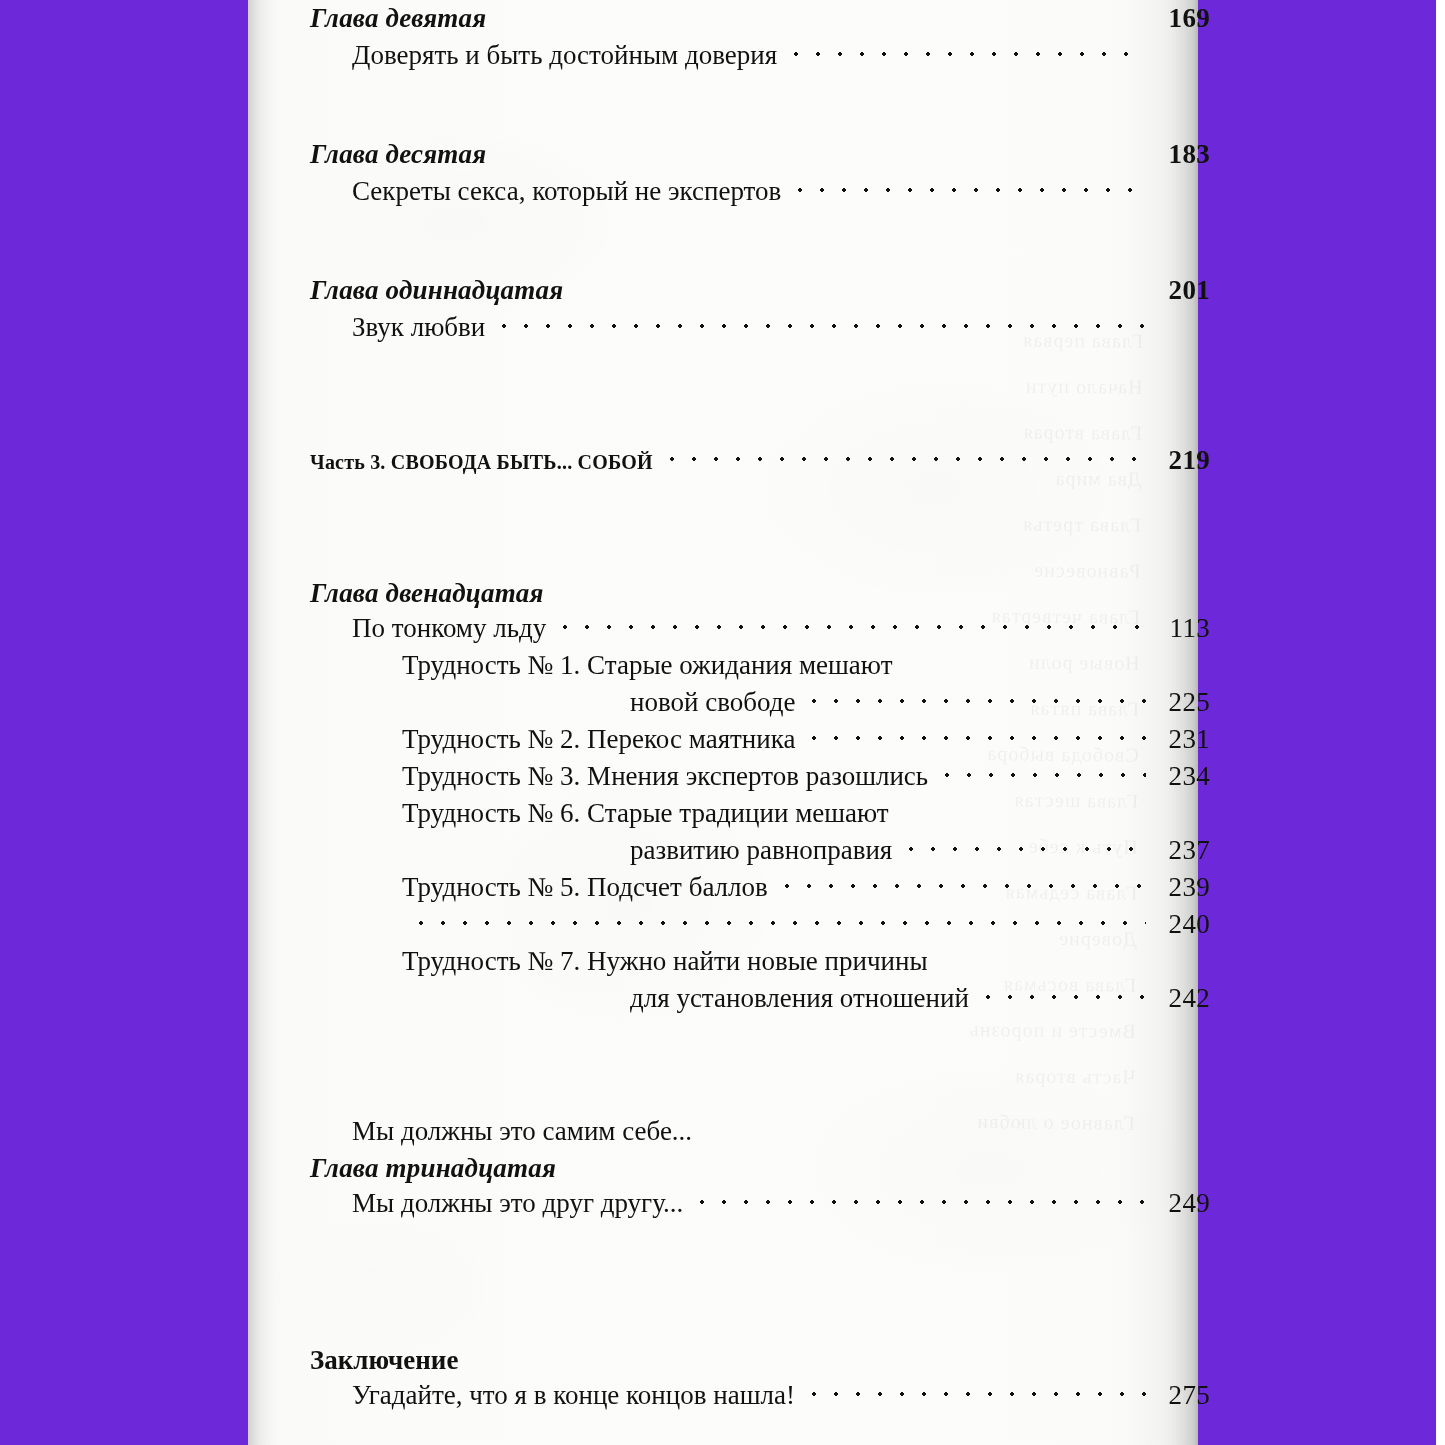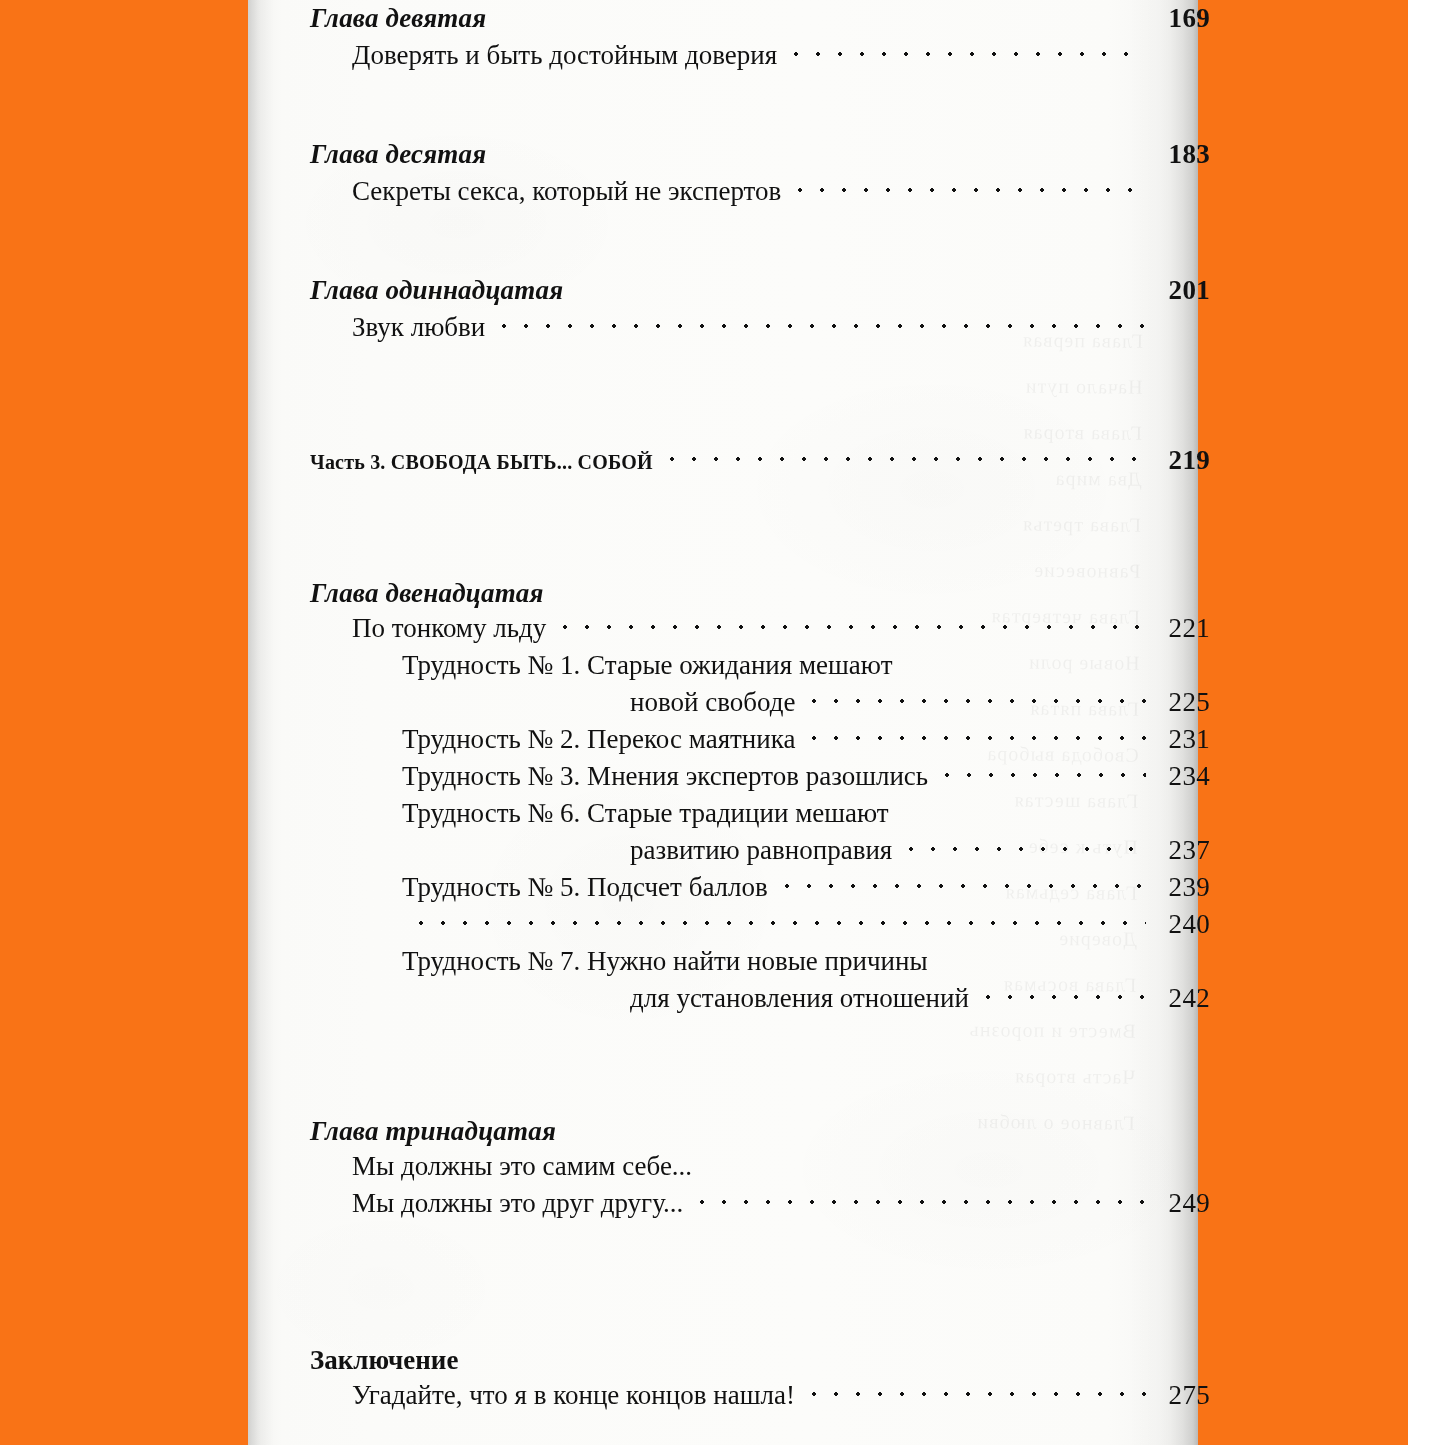--- a/index.html
+++ b/index.html
@@ -13,22 +13,23 @@
     background: #ffffff;
     font-family: "Liberation Serif", "DejaVu Serif", serif;
     overflow: hidden;
   }
 
   
   #scan {
     position: relative;
     width: 1408px;
     height: 1445px;
-    background: #f97316;
+    background: #6d28d9;
     overflow: hidden;
+    padding-left: 28px;
   }
 
   #page-sheet {
     position: absolute;
     left: 248px;
     top: -14px;
     width: 950px;
     height: 1480px;
     background:
       linear-gradient(90deg,
@@ -268,21 +269,21 @@
 
       <div class="group">
         <div class="row no-leader ind-0">
           <span class="txt chapter-label">Глава двенадцатая</span>
           <span class="leader"></span>
           <span class="pageno"></span>
         </div>
         <div class="row ind-1">
           <span class="txt">По тонкому льду</span>
           <span class="leader"></span>
-          <span class="pageno">221</span>
+          <span class="pageno">113</span>
         </div>
 
         <div class="row no-leader ind-2">
           <span class="txt">Трудность № 1. Старые ожидания мешают</span>
           <span class="leader"></span>
           <span class="pageno"></span>
         </div>
         <div class="row ind-3">
           <span class="txt">новой свободе</span>
           <span class="leader"></span>
@@ -331,27 +332,27 @@
         <div class="row ind-3">
           <span class="txt">для установления отношений</span>
           <span class="leader"></span>
           <span class="pageno">242</span>
         </div>
       </div>
 
       <div class="gap-xl"></div>
 
       <div class="group">
-        <div class="row no-leader ind-0">
-          <span class="txt chapter-label">Глава тринадцатая</span>
-          <span class="leader"></span>
-          <span class="pageno"></span>
-        </div>
         <div class="row no-leader ind-1">
           <span class="txt">Мы должны это самим себе...</span>
+          <span class="leader"></span>
+          <span class="pageno"></span>
+        </div>
+        <div class="row no-leader ind-0">
+          <span class="txt chapter-label">Глава тринадцатая</span>
           <span class="leader"></span>
           <span class="pageno"></span>
         </div>
         <div class="row ind-1">
           <span class="txt">Мы должны это друг другу...</span>
           <span class="leader"></span>
           <span class="pageno">249</span>
         </div>
       </div>
 

